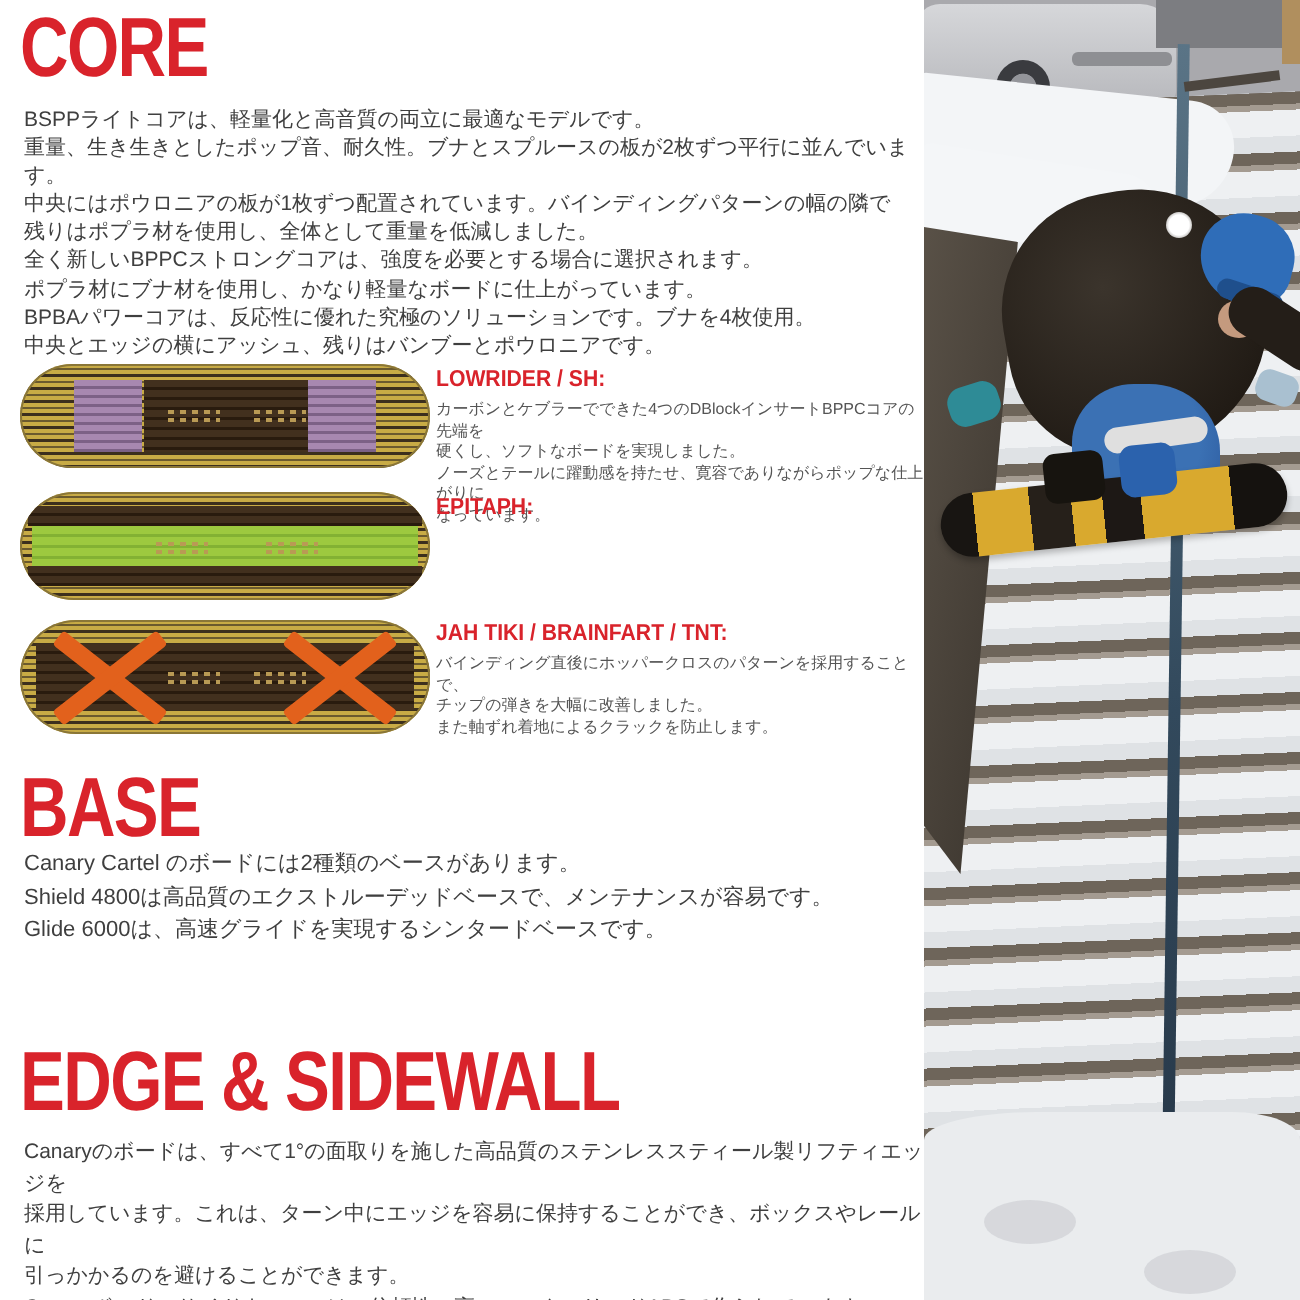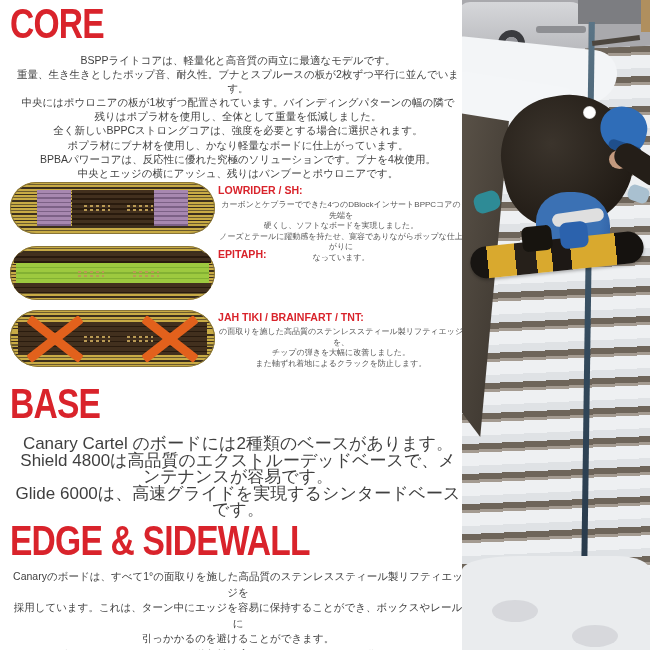--- a/index.html
+++ b/index.html
@@ -1,21 +1,21 @@
 <!DOCTYPE html>
 <html><head>
 <meta charset="utf-8">
 <style>
   html,body{margin:0;padding:0;}
   body{
     width:650px;height:650px;overflow:hidden;background:#ffffff;
     font-family:"Liberation Sans","DejaVu Sans",sans-serif;
     -webkit-font-smoothing:antialiased;
   }
-  .page{position:relative;width:650px;height:650px;background:#fff;text-align:center;}
+  .page{position:relative;width:650px;height:650px;background:#fff;}
 
   
   .left-col{position:absolute;left:0;top:0;width:462px;height:650px;background:#fff;overflow:hidden;}
   .hd{
     position:absolute;left:10px;margin:0;color:#d9232b;font-weight:bold;
     font-size:42px;line-height:40px;letter-spacing:-1px;
     transform:scaleX(0.8);transform-origin:0 50%;white-space:nowrap;
   }
   .body-text{
     position:absolute;left:12px;width:452px;margin:0;color:#3f3f3f;
@@ -134,26 +134,26 @@
       <div class="xmark" style="left:8%;">
           <i></i>
           <i></i>
         </div>
       <div class="xmark" style="left:64%;">
           <i></i>
           <i></i>
         </div>
     </div>
     <div class="clabel" style="top:311px">JAH TIKI / BRAINFART / TNT:</div>
-    <div class="cdesc" style="top:327px">の面取りを施した高品質のステンレススティール製リフティエッジを、
+    <div class="cdesc" style="top:327px">バインディング直後にホッパークロスのパターンを採用することで、
 チップの弾きを大幅に改善しました。
 また軸ずれ着地によるクラックを防止します。</div>
 
     <h1 class="hd" style="top:384px">BASE</h1>
-    <p class="body-text" style="top:436px;font-size:17px;line-height:16.5px;">Canary Cartel のボードには2種類のベースがあります。
+    <p class="body-text" style="top:424px;font-size:11px;line-height:16.5px;">Canary Cartel のボードには2種類のベースがあります。
 Shield 4800は高品質のエクストルーデッドベースで、メンテナンスが容易です。
 Glide 6000は、高速グライドを実現するシンタードベースです。</p>
 
     <h1 class="hd" style="top:521px">EDGE &amp; SIDEWALL</h1>
     <p class="body-text" style="top:569px;line-height:15.6px;">Canaryのボードは、すべて1°の面取りを施した高品質のステンレススティール製リフティエッジを
 採用しています。これは、ターン中にエッジを容易に保持することができ、ボックスやレールに
 引っかかるのを避けることができます。
 Canaryボードのサイドウォールは、信頼性の高いロックソリッドABSで作られています。
 VDSラバーダンパーシステムを搭載し、アイシーコンディションでのビビリを軽減します。</p>
   </div>

